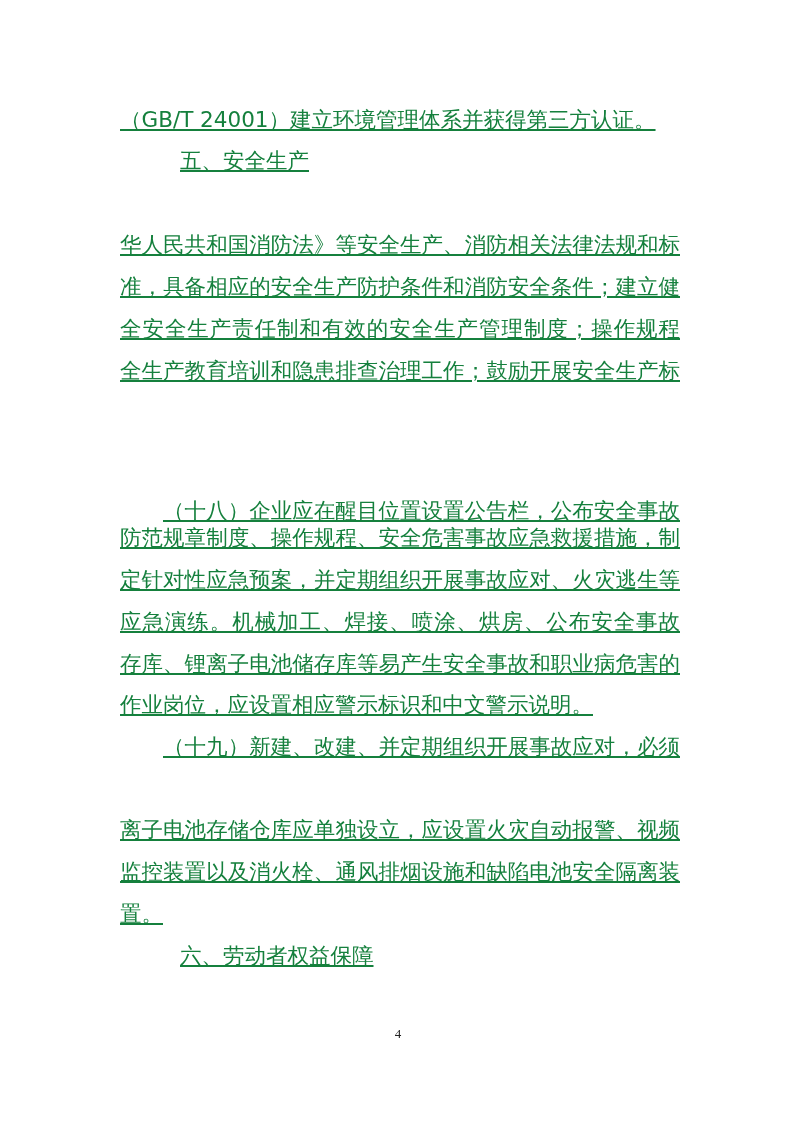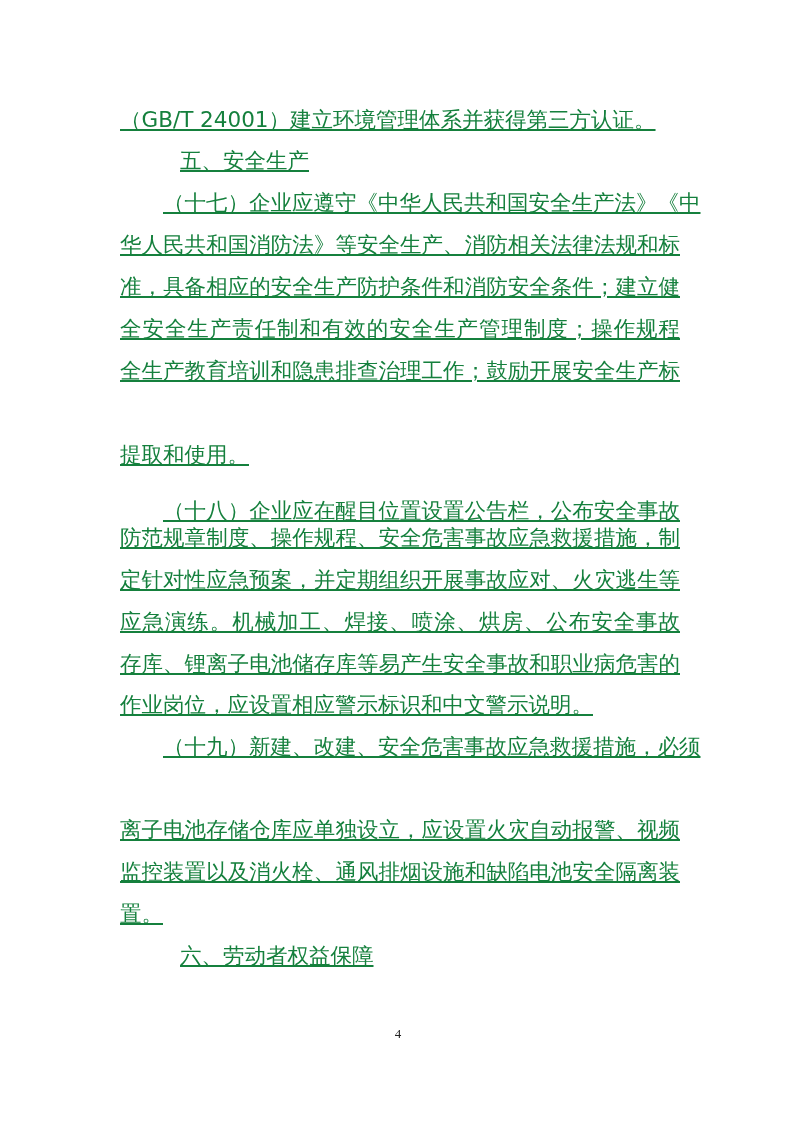--- a/index.html
+++ b/index.html
@@ -18,31 +18,29 @@
     position:absolute; left:0; width:796px; top:1026px; text-align:center;
     font-family:"Liberation Serif", serif; font-size:13px; color:#222;
   }
 </style>
 </head>
 <body>
 
 <div class="page">
   <div class="line last" style="top:105px">（GB/T 24001）建立环境管理体系并获得第三方认证。</div>
   <div class="line heading" style="top:146px">五、安全生产</div>
-  <div class="line indent" style="top:188px">（十七）企业应遵守《中华人民共和国安全生产法》《中</div>
   <div class="line" style="top:230px">华人民共和国消防法》等安全生产、消防相关法律法规和标</div>
   <div class="line" style="top:272px">准，具备相应的安全生产防护条件和消防安全条件；建立健</div>
   <div class="line" style="top:314px">全安全生产责任制和有效的安全生产管理制度；操作规程</div>
   <div class="line" style="top:356px">全生产教育培训和隐患排查治理工作；鼓励开展安全生产标</div>
-  <div class="line last" style="top:440px">提取和使用。</div>
   <div class="line indent" style="top:496px">（十八）企业应在醒目位置设置公告栏，公布安全事故</div>
   <div class="line" style="top:523px">防范规章制度、操作规程、安全危害事故应急救援措施，制</div>
   <div class="line" style="top:565px">定针对性应急预案，并定期组织开展事故应对、火灾逃生等</div>
   <div class="line" style="top:607px">应急演练。机械加工、焊接、喷涂、烘房、公布安全事故</div>
   <div class="line" style="top:649px">存库、锂离子电池储存库等易产生安全事故和职业病危害的</div>
   <div class="line last" style="top:690px">作业岗位，应设置相应警示标识和中文警示说明。</div>
-  <div class="line indent" style="top:732px">（十九）新建、改建、安全危害事故应急救援措施，必须</div>
+  <div class="line indent" style="top:732px">（十九）新建、改建、并定期组织开展事故应对，必须</div>
   <div class="line" style="top:815px">离子电池存储仓库应单独设立，应设置火灾自动报警、视频</div>
   <div class="line" style="top:857px">监控装置以及消火栓、通风排烟设施和缺陷电池安全隔离装</div>
   <div class="line last" style="top:899px">置。</div>
   <div class="line heading" style="top:941px">六、劳动者权益保障</div>
   <div class="pagenum">4</div>
 </div>
 
 </body></html>

